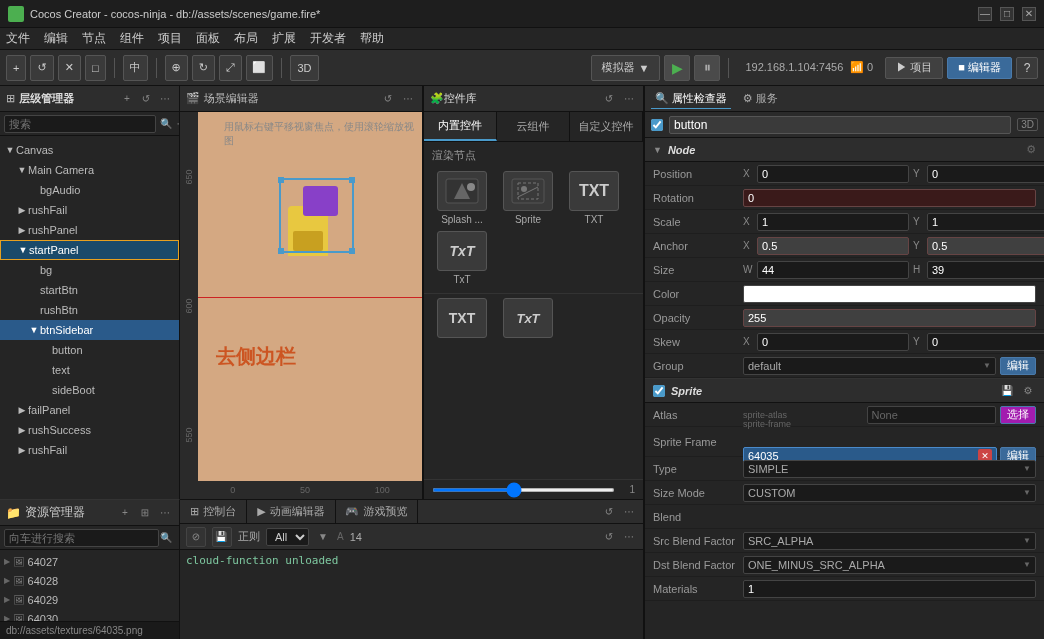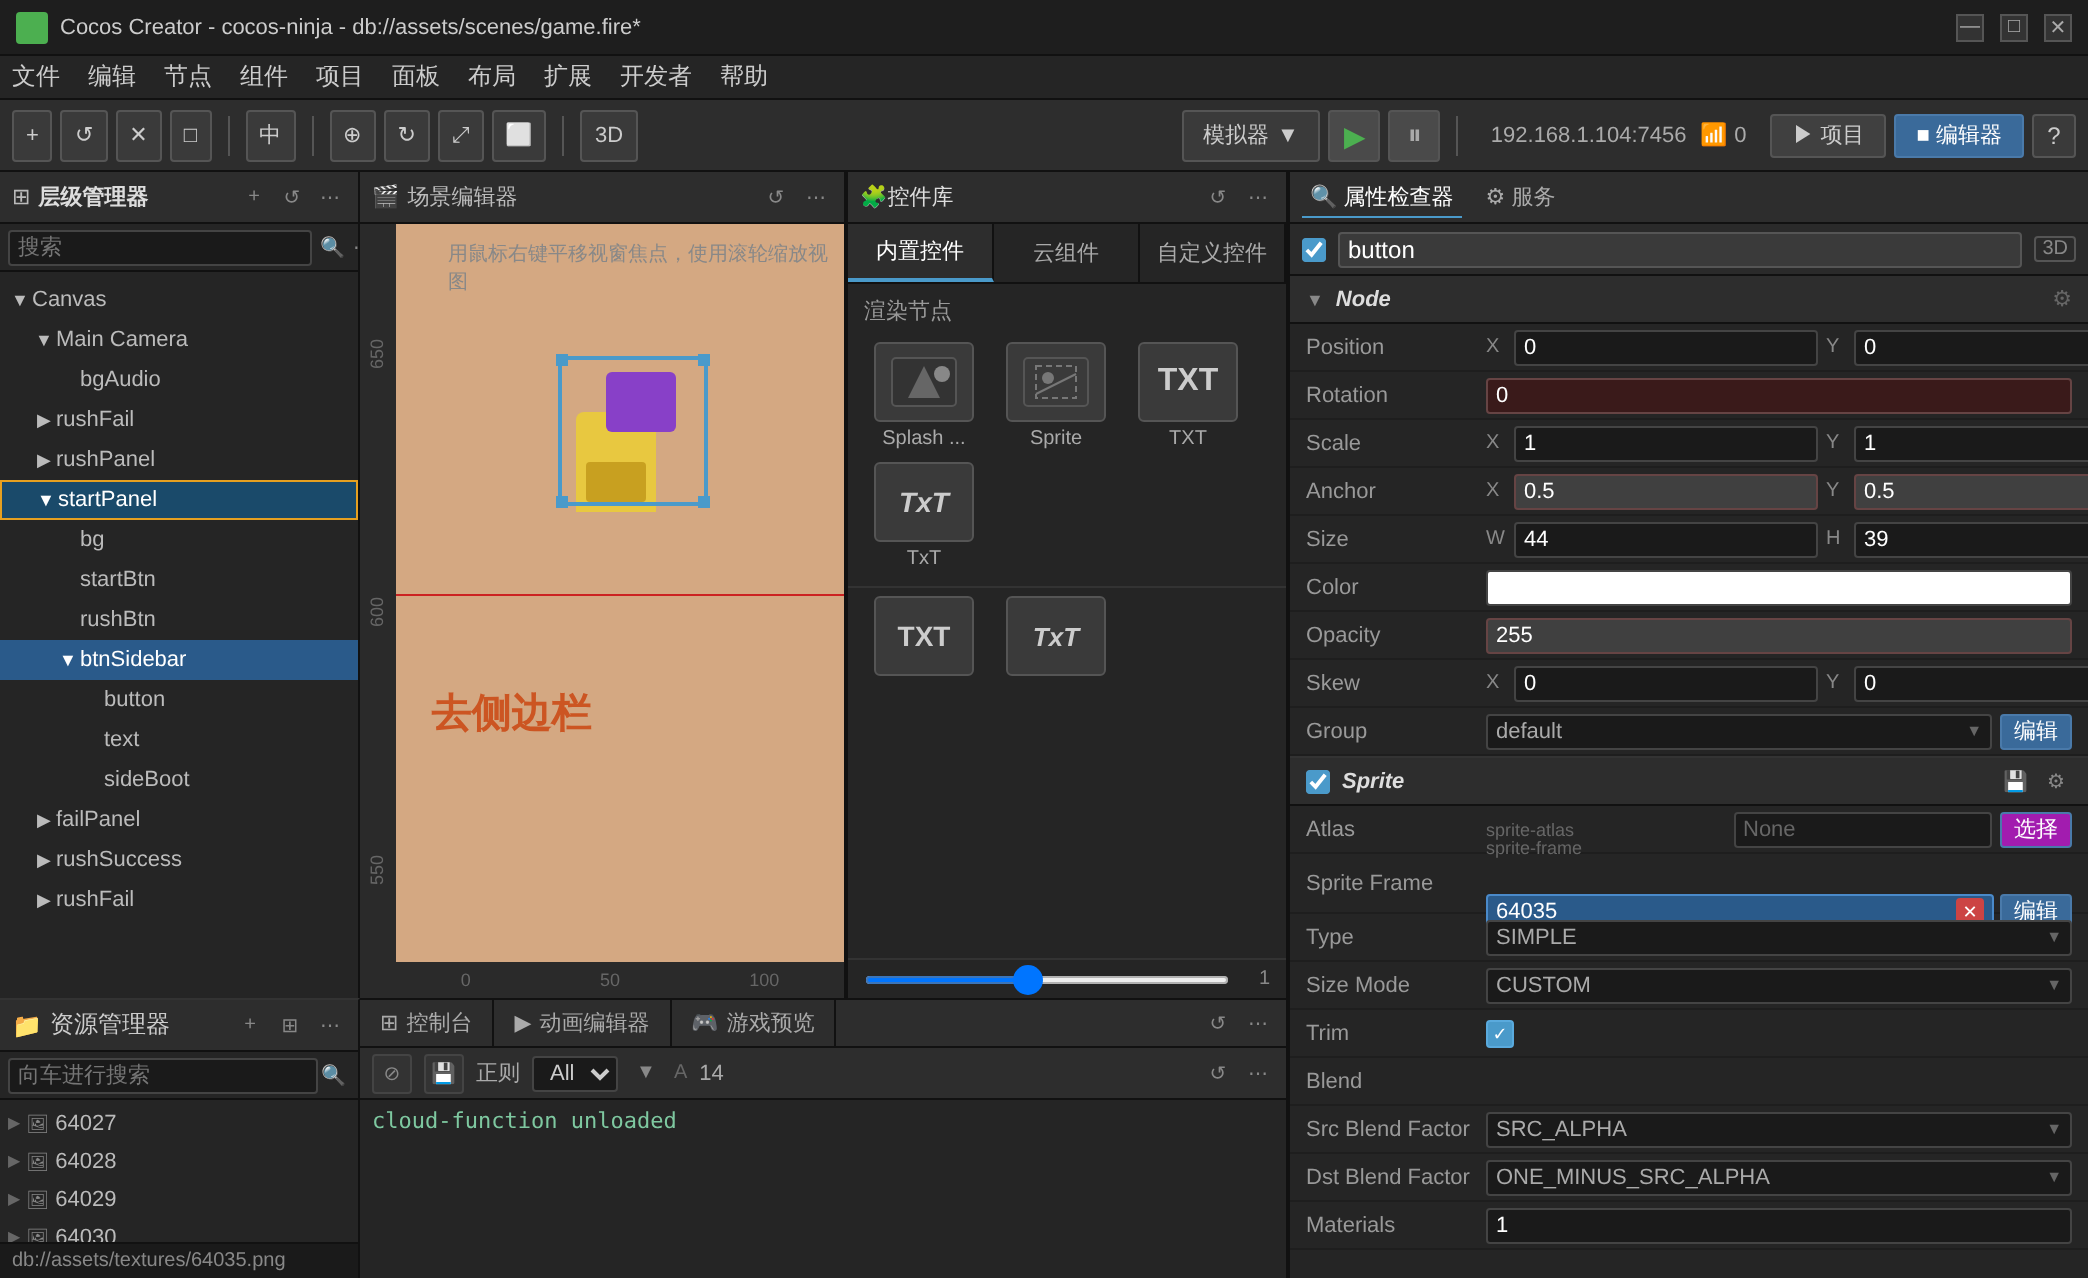--- a/index.html
+++ b/index.html
@@ -1132,26 +1132,20 @@
         <div class="prop-row">
           <span class="prop-label">Size Mode</span>
           <div class="prop-value">
             <div class="select-field">
               <span>CUSTOM</span>
               <span class="select-arrow">▼</span>
             </div>
           </div>
         </div>
 
-        <div class="prop-row">
-          <span class="prop-label">Trim</span>
-          <div class="prop-value">
-            <div class="checkbox-val">✓</div>
-          </div>
-        </div>
 
         <div class="prop-row">
           <span class="prop-label">Blend</span>
         </div>
 
         <div class="prop-row">
           <span class="prop-label">Src Blend Factor</span>
           <div class="prop-value">
             <div class="select-field">
               <span>SRC_ALPHA</span>

